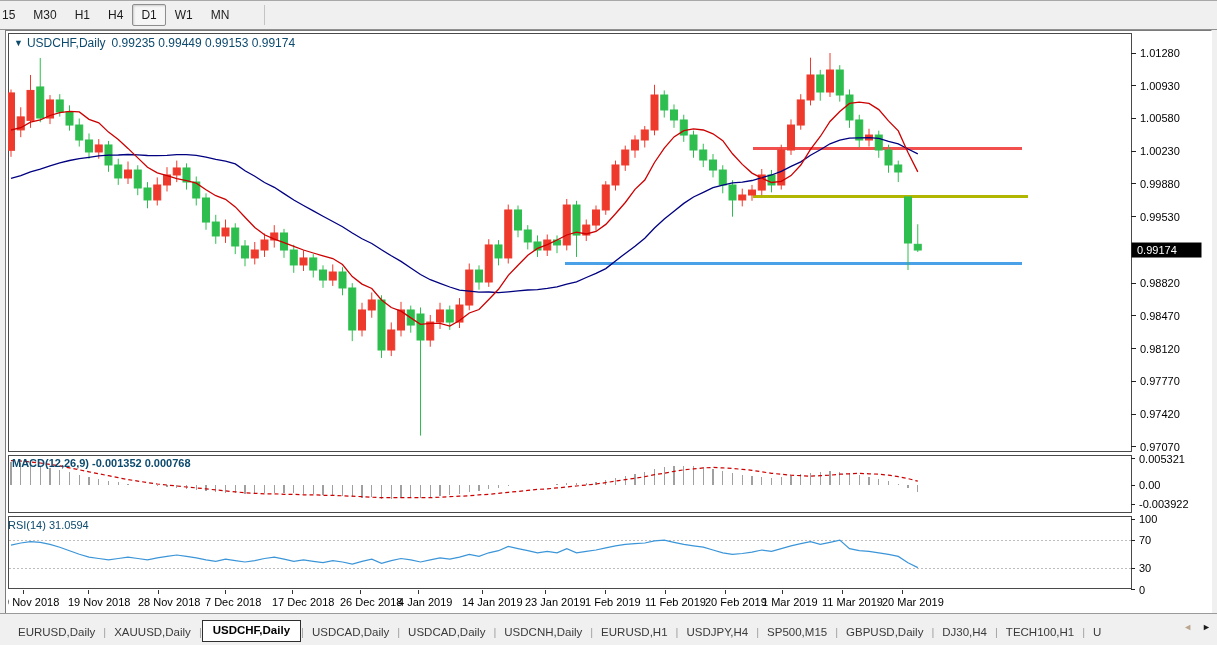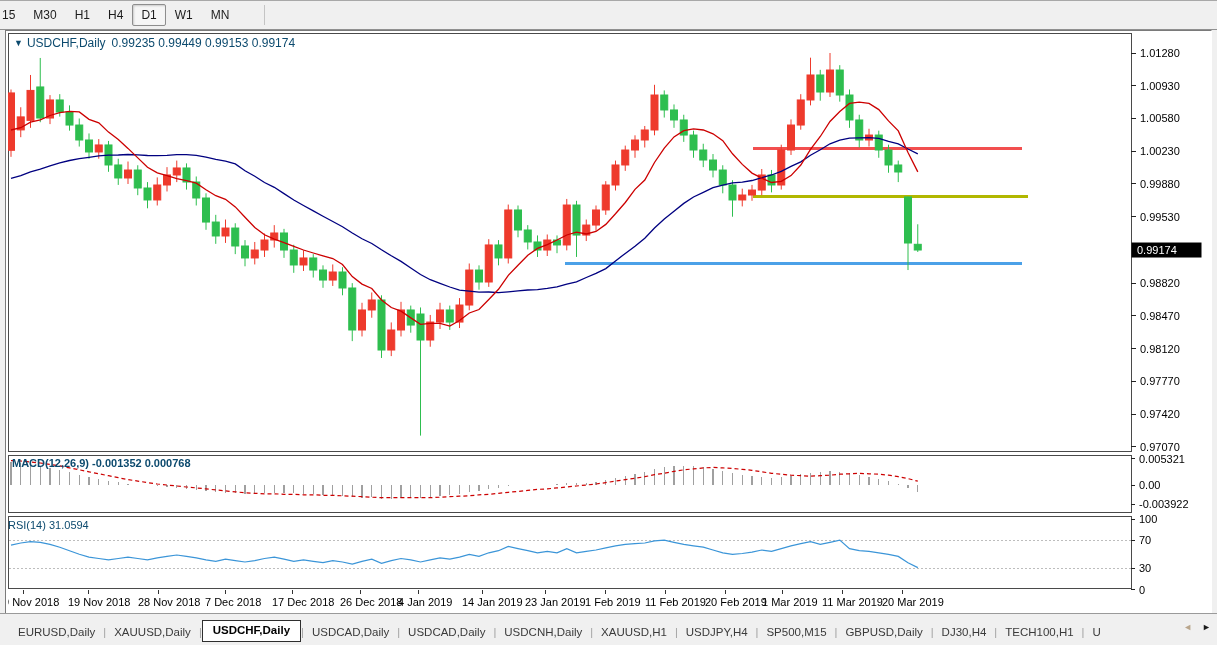--- a/index.html
+++ b/index.html
@@ -464,21 +464,21 @@
         <div class="tab">XAUUSD,Daily</div>
         <span class="tab-sep">|</span>
         <div class="tab active">USDCHF,Daily</div>
         <span class="tab-sep">|</span>
         <div class="tab">USDCAD,Daily</div>
         <span class="tab-sep">|</span>
         <div class="tab">USDCAD,Daily</div>
         <span class="tab-sep">|</span>
         <div class="tab">USDCNH,Daily</div>
         <span class="tab-sep">|</span>
-        <div class="tab">XAUUSD,H1</div>
+        <div class="tab">EURUSD,H1</div>
         <span class="tab-sep">|</span>
         <div class="tab">USDJPY,H4</div>
         <span class="tab-sep">|</span>
         <div class="tab">SP500,M15</div>
         <span class="tab-sep">|</span>
         <div class="tab">GBPUSD,Daily</div>
         <span class="tab-sep">|</span>
         <div class="tab">DJ30,H4</div>
         <span class="tab-sep">|</span>
         <div class="tab">TECH100,H1</div>

